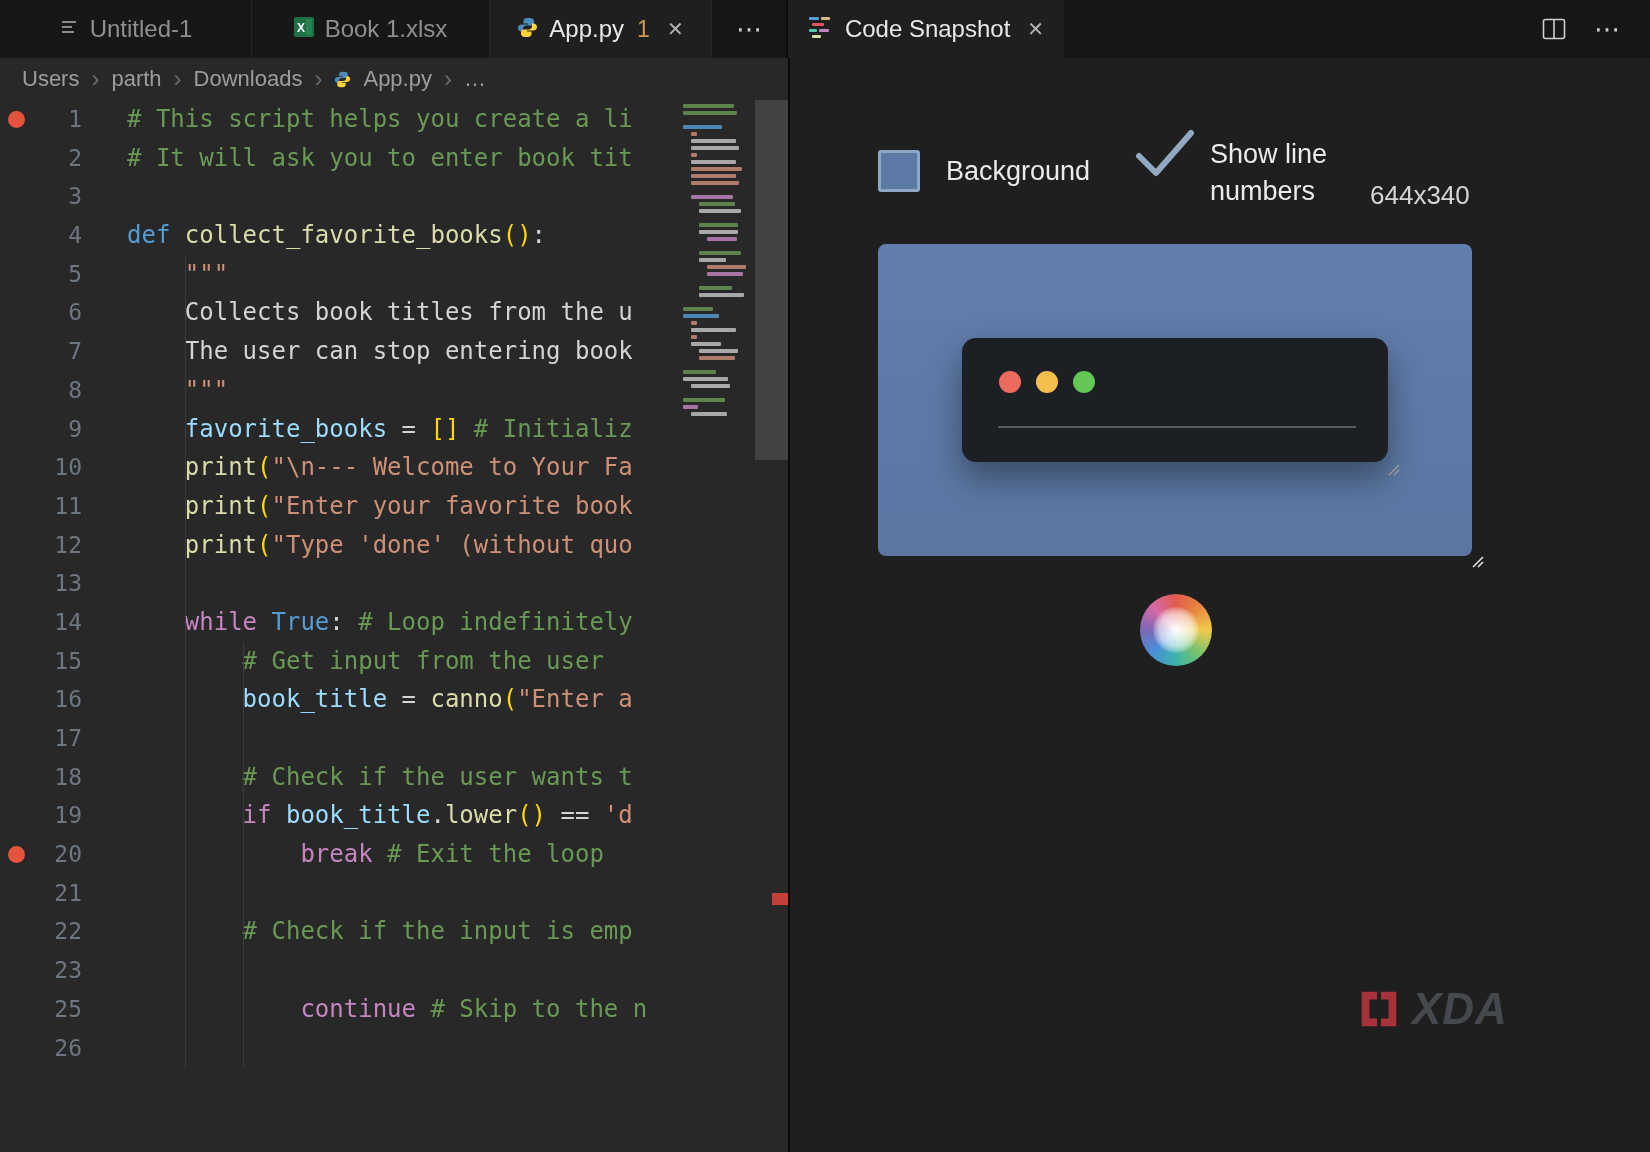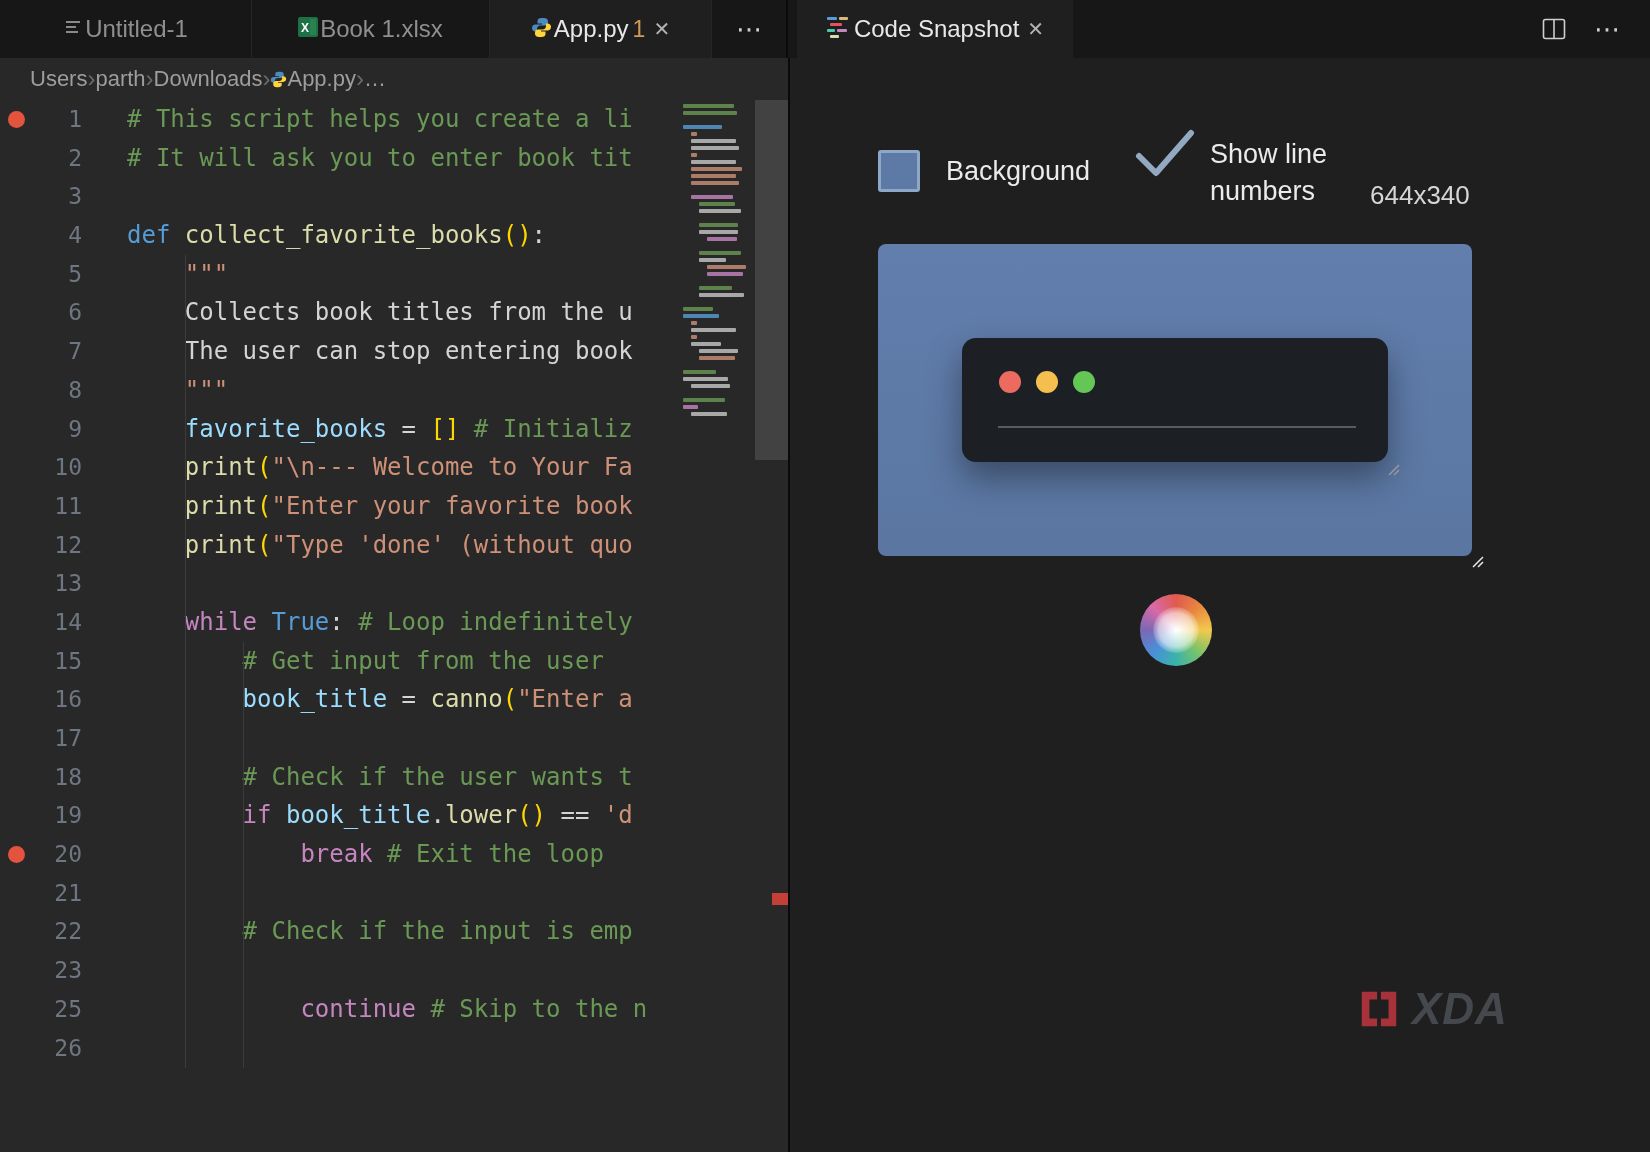--- a/index.html
+++ b/index.html
@@ -1,35 +1,35 @@
 <!DOCTYPE html>
 <html><head>
 <meta charset="utf-8">
 <style>
   html,body{margin:0;padding:0;}
   body{width:1650px;height:1152px;background:#171717;font-family:"Liberation Sans",sans-serif;overflow:hidden;}
   .app{position:relative;width:1650px;height:1152px;}
 
   
   .tabbar{position:absolute;top:0;left:0;right:0;height:58px;background:#171717;display:flex;align-items:stretch;}
-  .tab{display:flex;align-items:center;justify-content:center;gap:2px;border-right:1px solid #262626;cursor:pointer;box-sizing:border-box;}
+  .tab{display:flex;align-items:center;justify-content:center;gap:11px;border-right:1px solid #262626;cursor:pointer;box-sizing:border-box;}
   .t1{width:252px;} .t2{width:238px;} .t3{width:222px;}
   .tab-label{font-size:24px;color:#8f8f8f;white-space:nowrap;}
   .tab.active{background:#1f1f1f;}
   .tab.active .tab-label{color:#e8e8e8;}
   .badge{color:#d29a54;font-size:23px;margin-left:2px;}
   .close{color:#b3b3b3;font-size:20px;margin-left:6px;}
   .overflow{width:74px;display:flex;align-items:center;justify-content:center;color:#cfcfcf;font-size:26px;}
   .group-div{width:2px;background:#0a0a0a;}
-  .rtab{width:276px;background:#1f1f1f;border-right:none;margin-left:9px;}
+  .rtab{width:276px;background:#1f1f1f;border-right:none;}
   .tab-actions{margin-left:auto;display:flex;align-items:center;gap:28px;padding-right:30px;}
   .action{color:#cfcfcf;font-size:26px;display:flex;align-items:center;cursor:pointer;}
 
   
-  .breadcrumb{position:absolute;top:58px;left:0;width:788px;height:42px;background:#282828;display:flex;align-items:center;padding-left:30px;gap:0;font-size:22px;color:#9d9d9d;box-sizing:border-box;}
+  .breadcrumb{position:absolute;top:58px;left:0;width:788px;height:42px;background:#282828;display:flex;align-items:center;padding-left:22px;gap:12px;font-size:22px;color:#9d9d9d;box-sizing:border-box;}
   .crumb{cursor:pointer;}
   .crumb-sep{color:#6b6b6b;font-size:24px;}
   .crumb-icon{display:flex;align-items:center;}
 
   
   .editor{position:absolute;top:100px;left:0;width:788px;height:1052px;background:#282828;overflow:hidden;}
   #code-lines{position:absolute;top:0;left:0;width:683px;height:100%;overflow:hidden;font-family:"DejaVu Sans Mono",monospace;font-size:24px;}
   .code-line{height:38.7px;line-height:38.7px;display:flex;position:relative;}
   .gutter{width:127px;flex:none;position:relative;}
   .lnum{position:absolute;right:45px;color:#6e7681;font-size:23px;}

